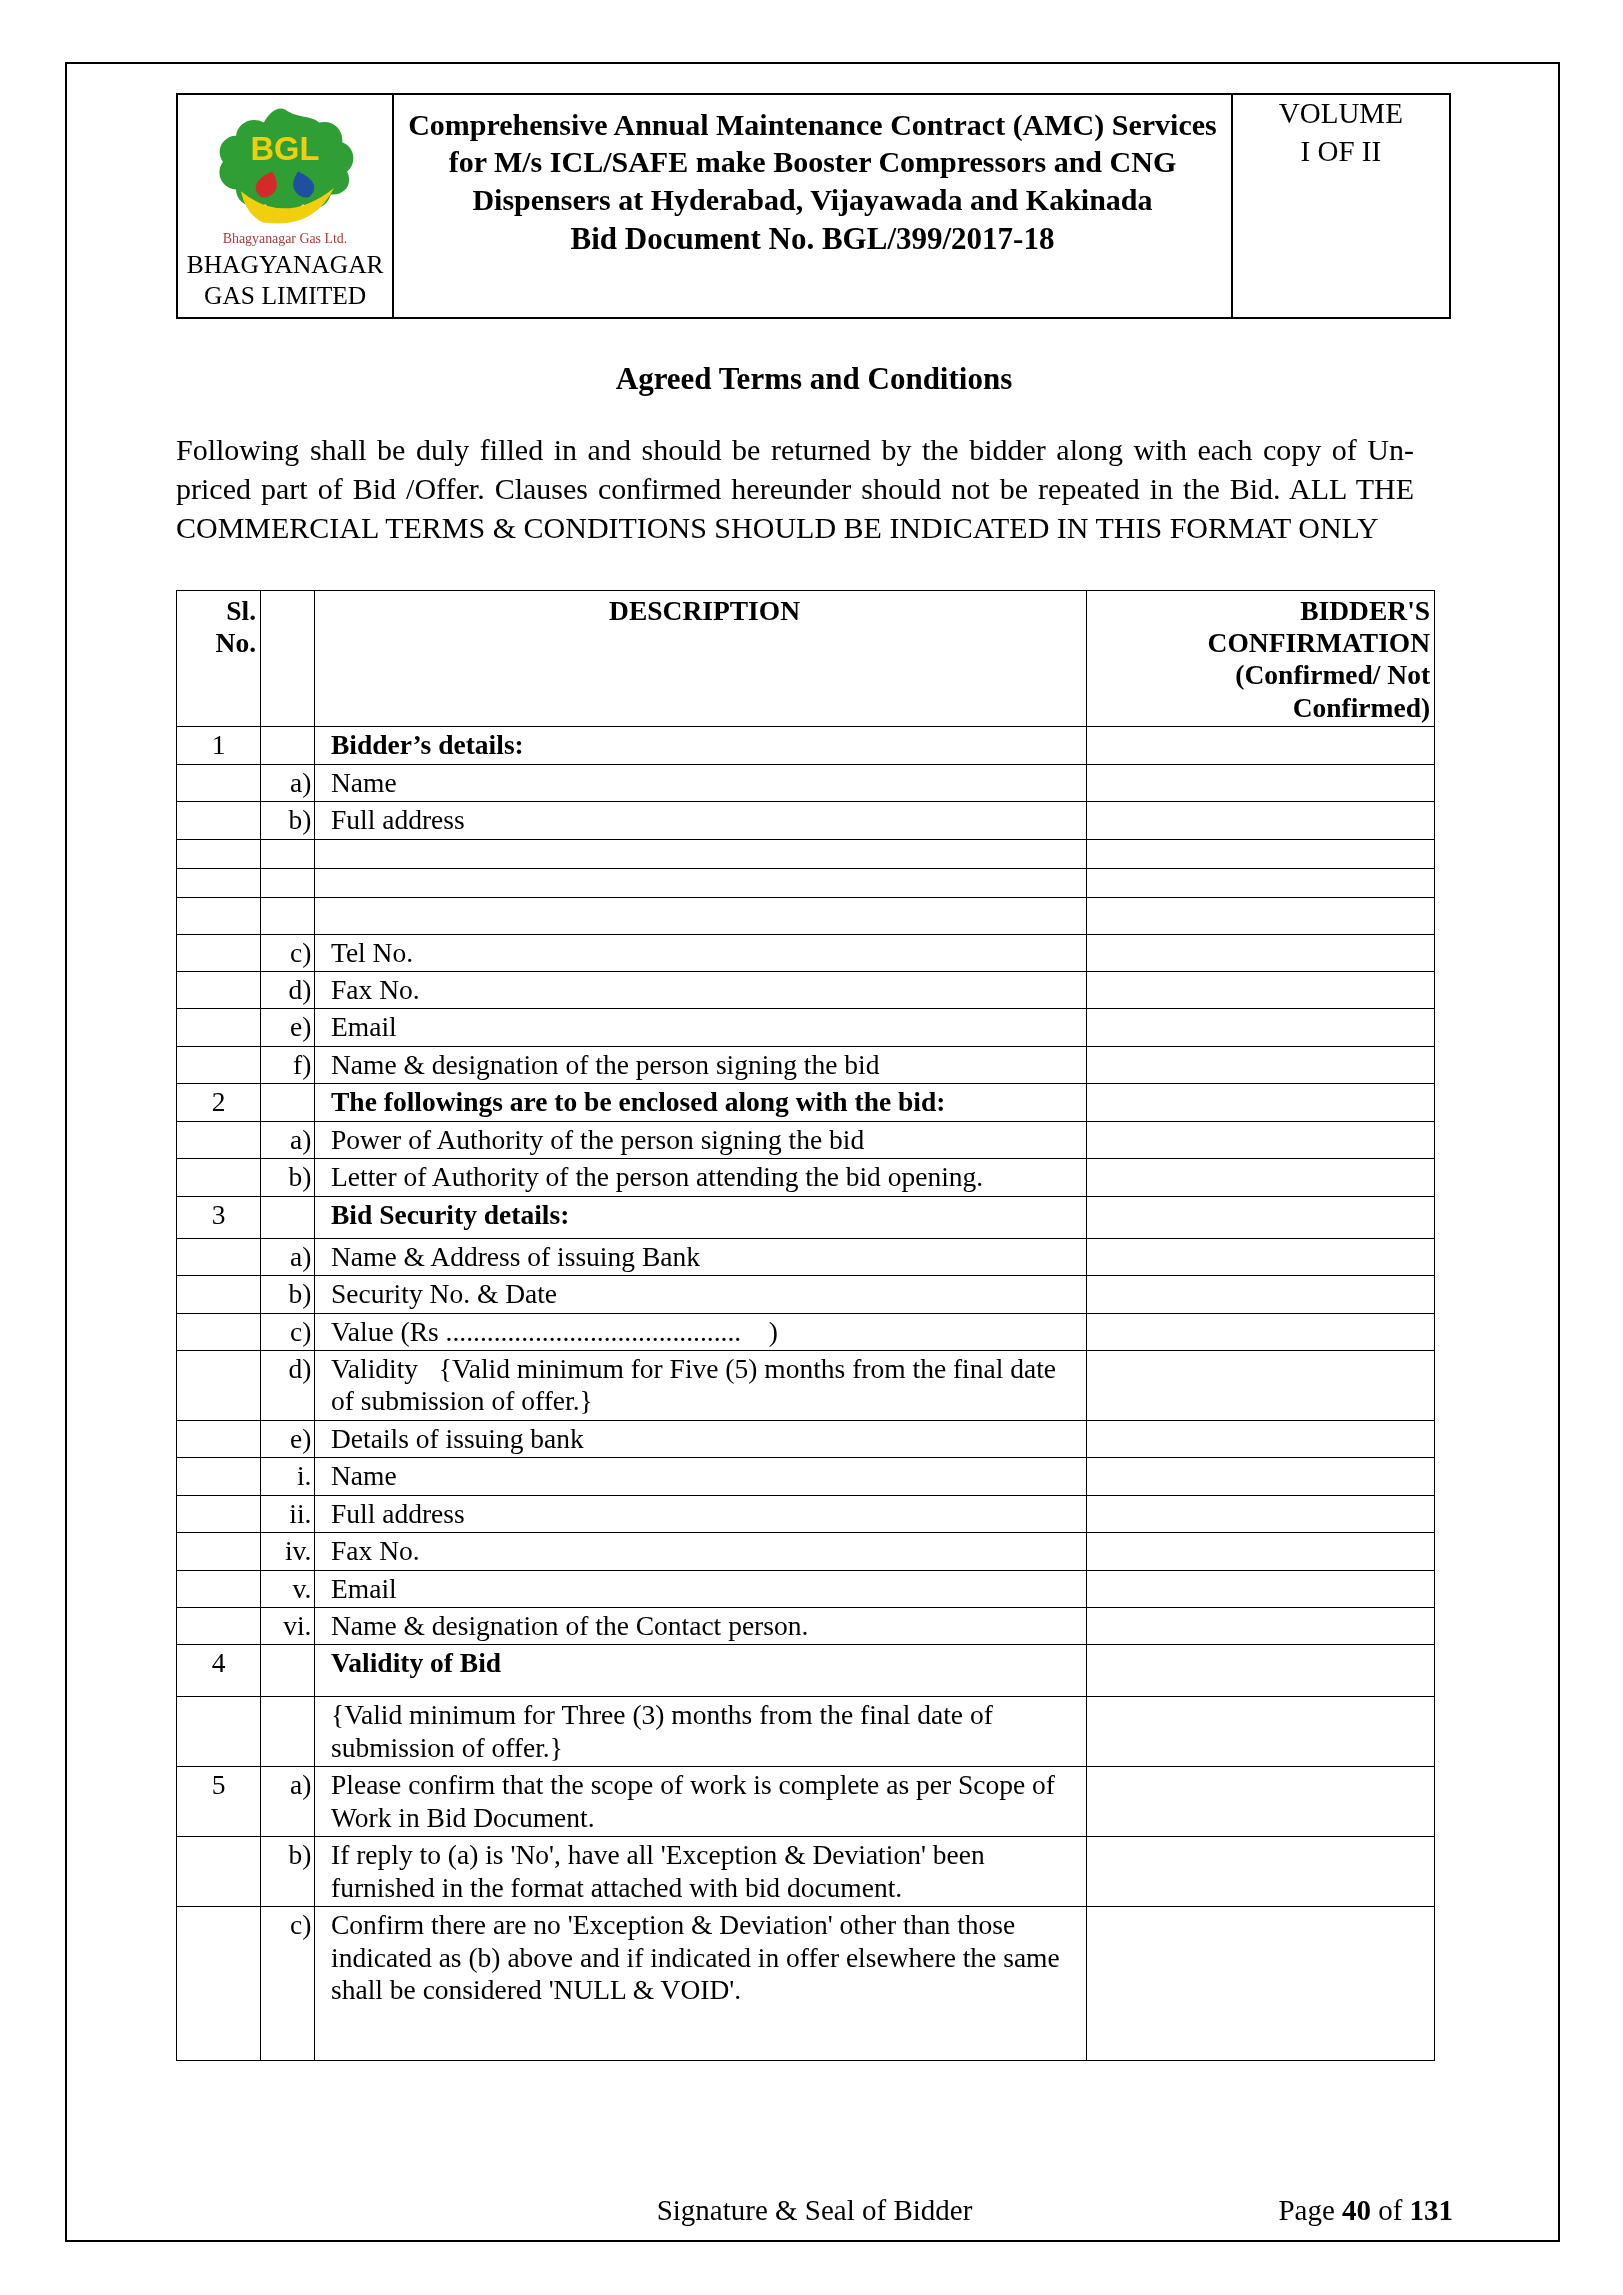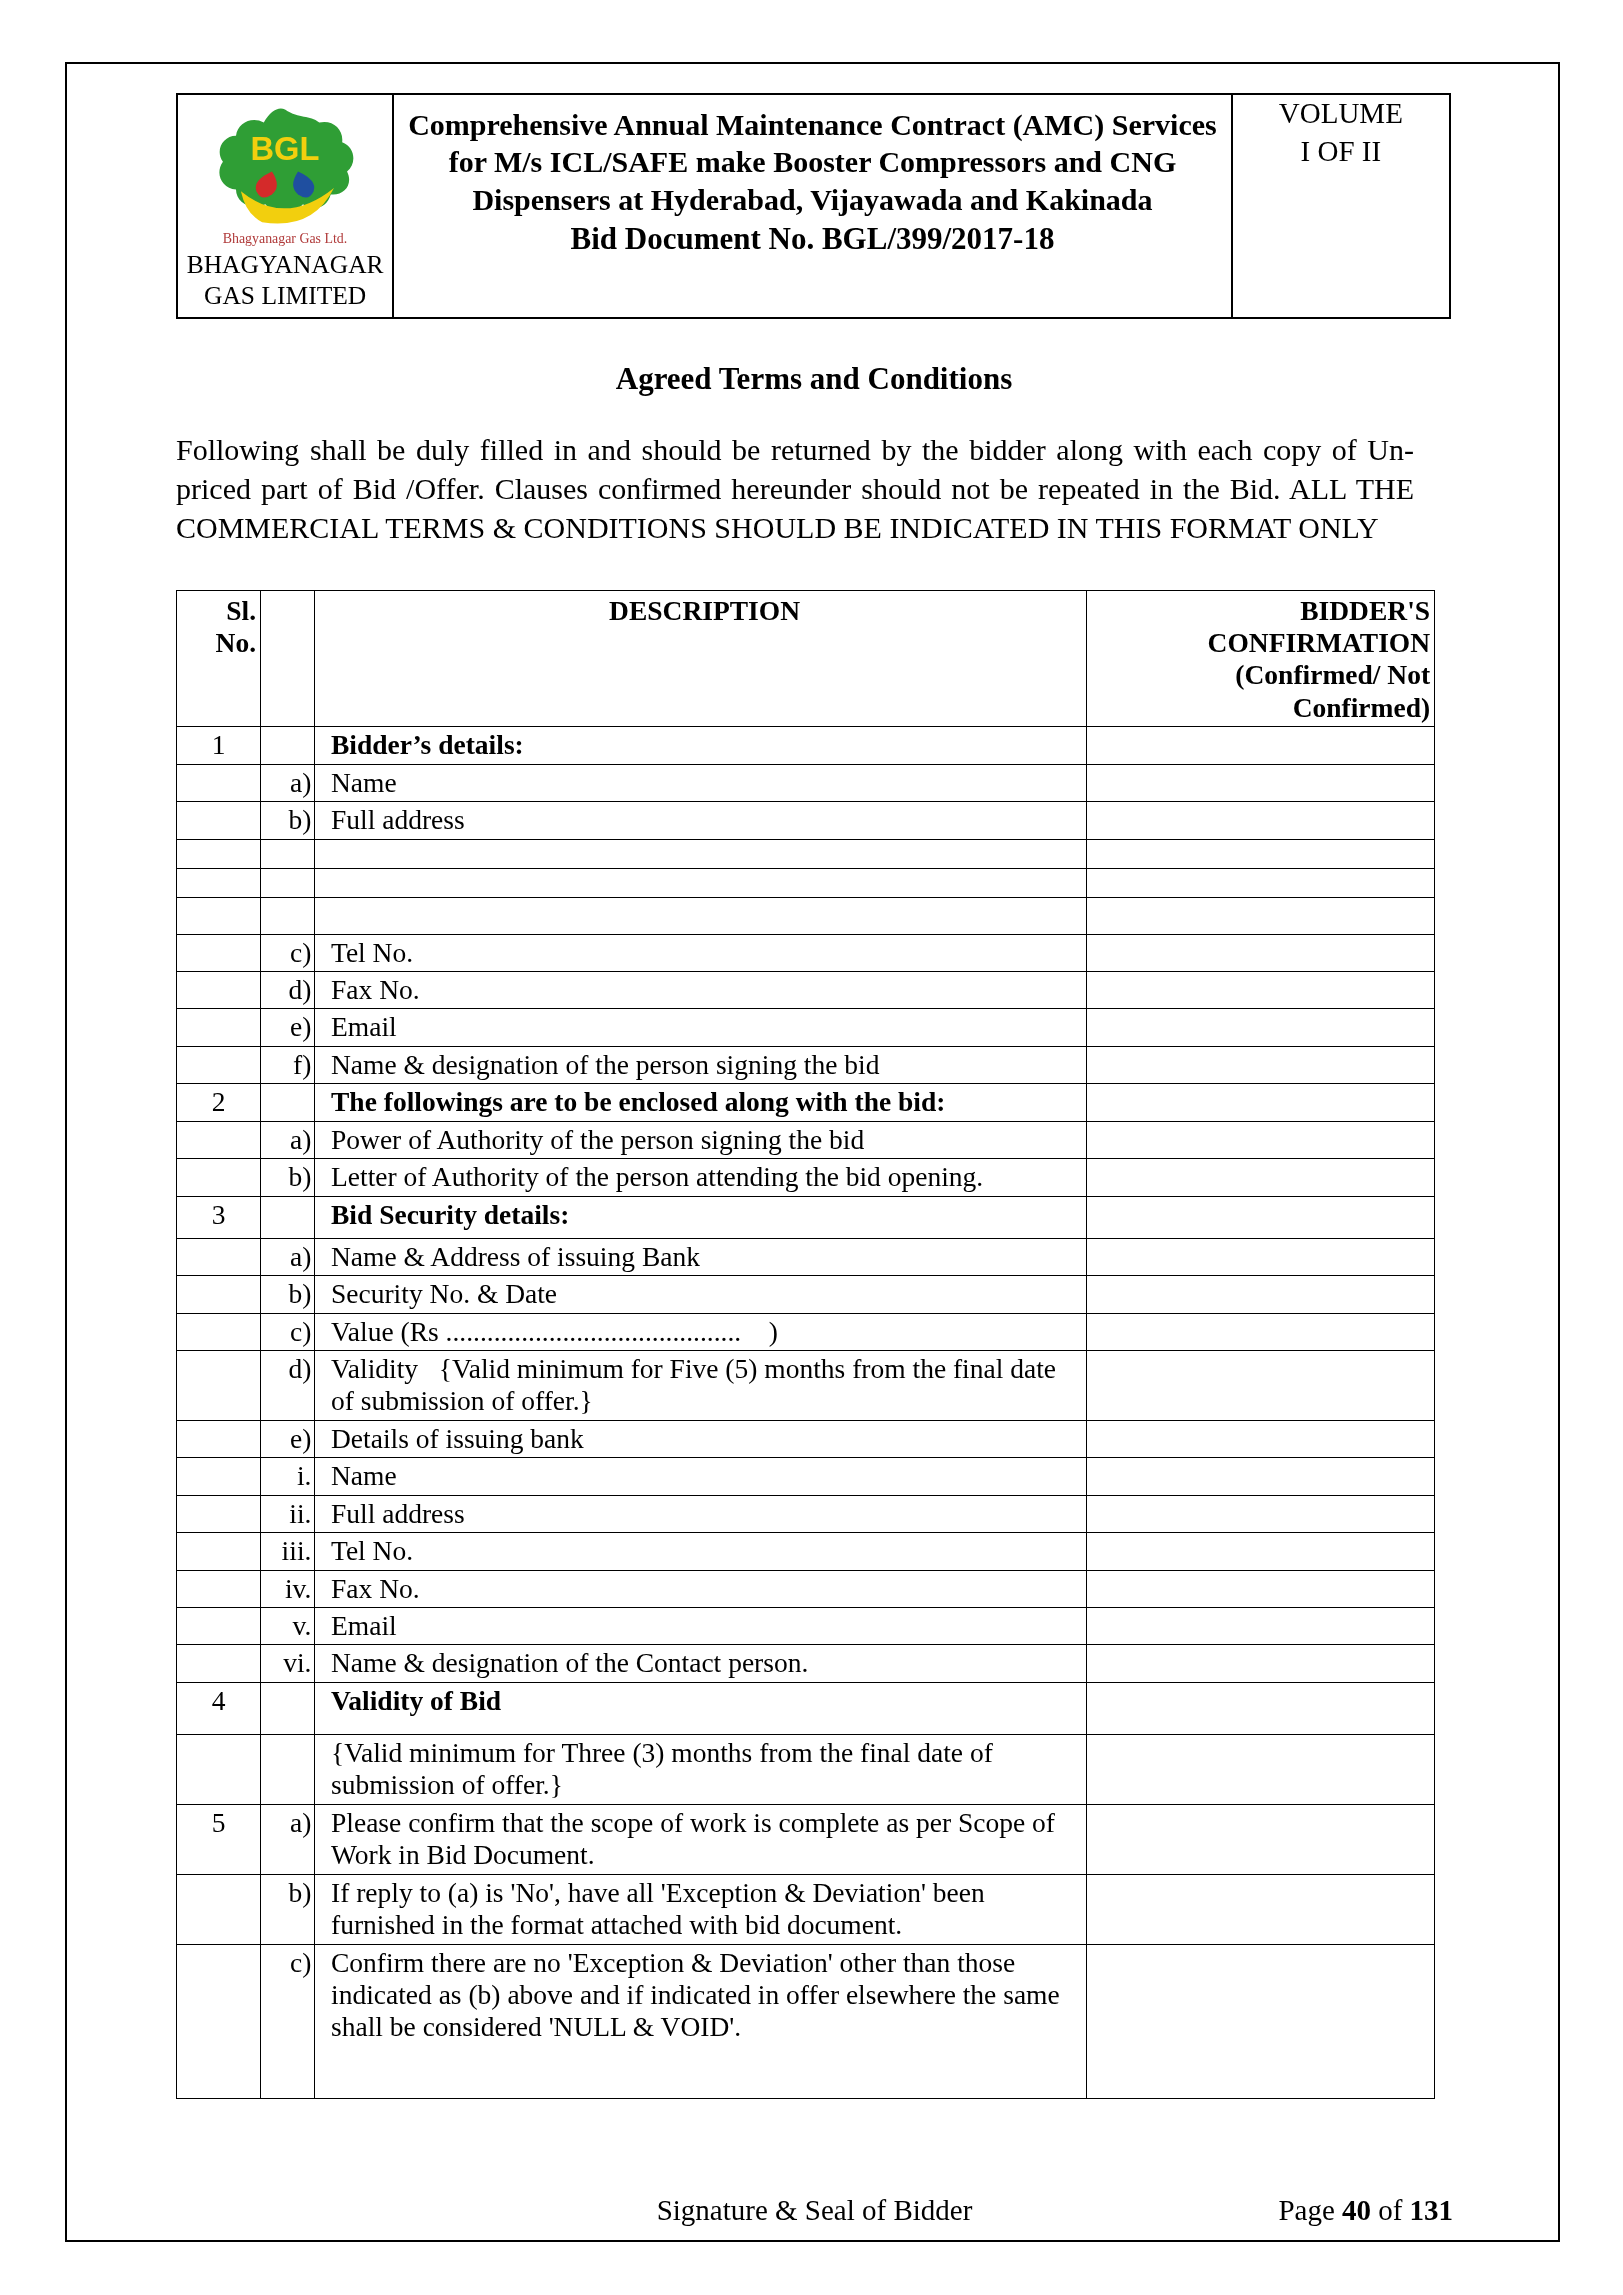--- a/index.html
+++ b/index.html
@@ -217,26 +217,20 @@
               <td class="col-conf"></td>
             </tr>
             <tr>
               <td class="col-sl"></td>
               <td class="col-label">ii.</td>
               <td class="col-desc">Full address</td>
               <td class="col-conf"></td>
             </tr>
             <tr>
               <td class="col-sl"></td>
-              <td class="col-label">iii.</td>
-              <td class="col-desc">Tel No.</td>
-              <td class="col-conf"></td>
-            </tr>
-            <tr>
-              <td class="col-sl"></td>
               <td class="col-label">iv.</td>
               <td class="col-desc">Fax No.</td>
               <td class="col-conf"></td>
             </tr>
             <tr>
               <td class="col-sl"></td>
               <td class="col-label">v.</td>
               <td class="col-desc">Email</td>
               <td class="col-conf"></td>
             </tr>

